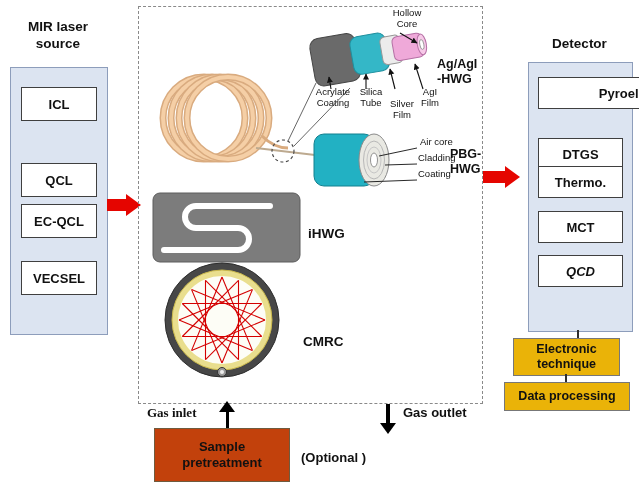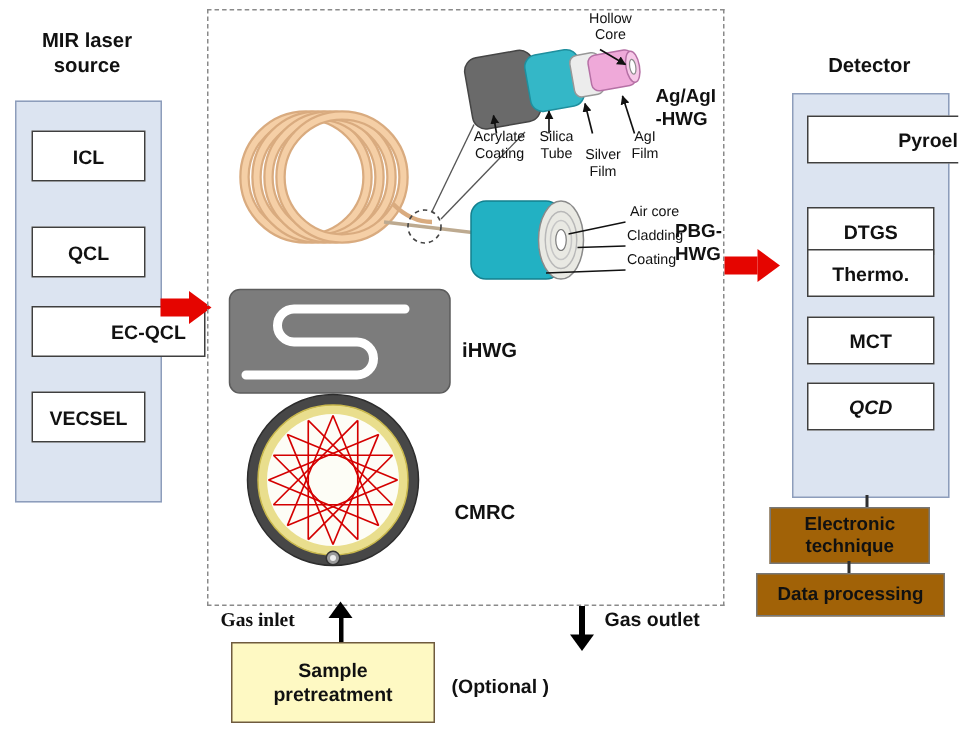--- a/index.html
+++ b/index.html
@@ -11,24 +11,24 @@
         align-items:center;justify-content:center;font-weight:bold;font-size:13px;}
   .dashed{position:absolute;border:1.6px dashed #8a8a8a;}
   .btitle{position:absolute;font-weight:bold;font-size:13.5px;text-align:center;
           white-space:pre-line;line-height:1.25;}
   .stext{position:absolute;font-weight:bold;font-size:13px;white-space:nowrap;}
   .lbl{position:absolute;font-size:9.5px;line-height:1.15;text-align:center;white-space:pre-line;}
   .lbl-left{text-align:left;}
   .bname{position:absolute;font-weight:bold;font-size:12.5px;line-height:1.2;
          text-align:left;white-space:pre-line;}
   .big{font-size:13.5px;}
-  .graybox{position:absolute;background:#a16207;border:1.4px solid #777;display:flex;
+  .graybox{position:absolute;background:#eab308;border:1.4px solid #777;display:flex;
            align-items:center;justify-content:center;font-weight:bold;font-size:12.5px;
            text-align:center;white-space:pre-line;line-height:1.2;}
-  .orangebox{position:absolute;background:#fef9c3;border:1.4px solid #6f5b3e;display:flex;
+  .orangebox{position:absolute;background:#c2410c;border:1.4px solid #6f5b3e;display:flex;
              align-items:center;justify-content:center;font-weight:bold;font-size:13px;
              text-align:center;white-space:pre-line;line-height:1.25;}
   .vline{position:absolute;width:1.6px;background:#2f2f2f;}
   .shaft-v{position:absolute;width:3.5px;background:#000;}
   .tri-up{position:absolute;width:0;height:0;border-left:8px solid transparent;
           border-right:8px solid transparent;border-bottom:11px solid #000;}
   .tri-down{position:absolute;width:0;height:0;border-left:8px solid transparent;
             border-right:8px solid transparent;border-top:11px solid #000;}
   .red-shaft{position:absolute;background:#e50500;}
   .red-head{position:absolute;width:0;height:0;border-top:11px solid transparent;
@@ -36,22 +36,22 @@
 </style>
 </head>
 <body>
 
 <div class="canvas">
 
   <div class="btitle" style="left:8px;top:19px;width:100px;">MIR laser
 source</div>
   <div class="panel" style="left:10px;top:67px;width:96px;height:266px;"></div>
   <div class="ibox" style="left:21px;top:87px;width:74px;height:32px;">ICL</div>
-  <div class="ibox" style="left:21px;top:151px;width:74px;height:32px;">QCL</div>
-  <div class="ibox" style="left:21px;top:204px;width:74px;height:32px;padding-left:40px;">EC-QCL</div>
+  <div class="ibox" style="left:21px;top:163px;width:74px;height:32px;">QCL</div>
+  <div class="ibox" style="left:21px;top:204px;width:74px;height:32px;">EC-QCL</div>
   <div class="ibox" style="left:21px;top:261px;width:74px;height:32px;">VECSEL</div>
 
   <div>
     <div class="red-shaft" style="left:107px;top:199px;width:20px;height:12px;"></div>
     <div class="red-head" style="left:126px;top:194px;"></div>
   </div>
 
   <div class="dashed" style="left:138px;top:6px;width:343px;height:396px;"></div>
 
   <svg class="abs" style="left:138px;top:6px;" width="344" height="396" viewBox="0 0 344 396">

